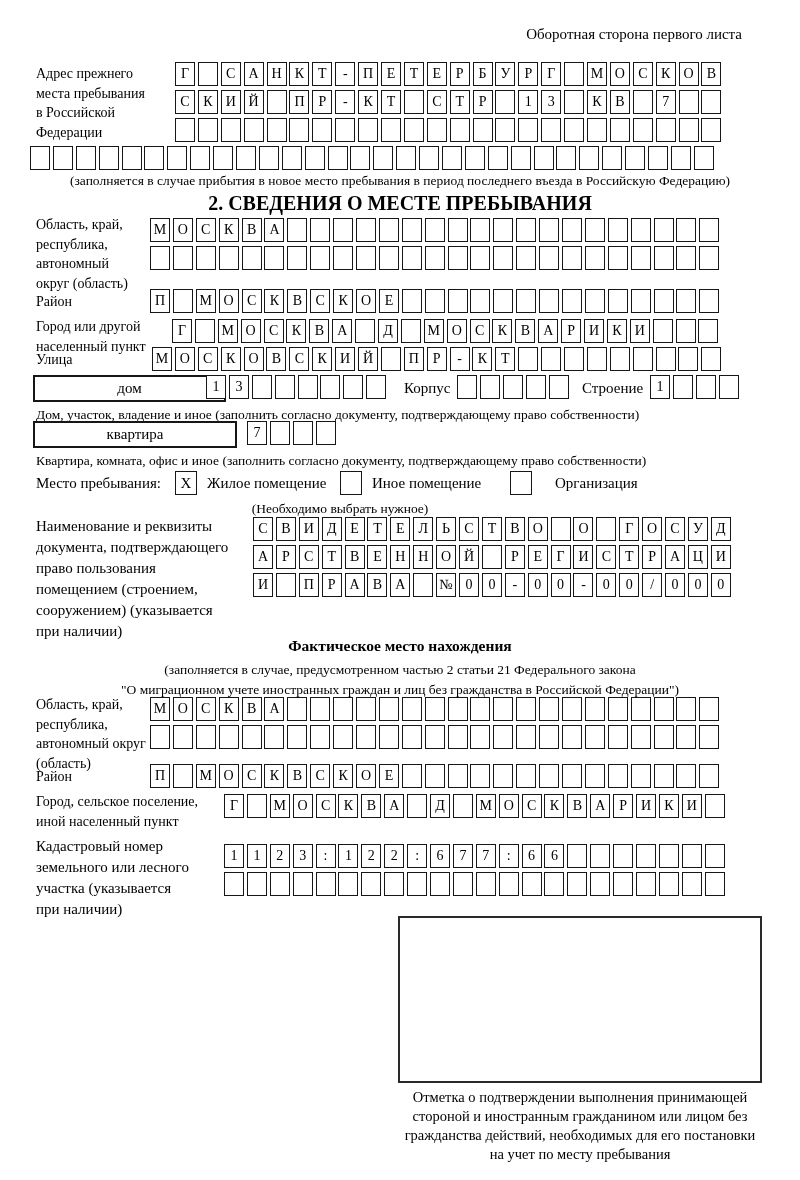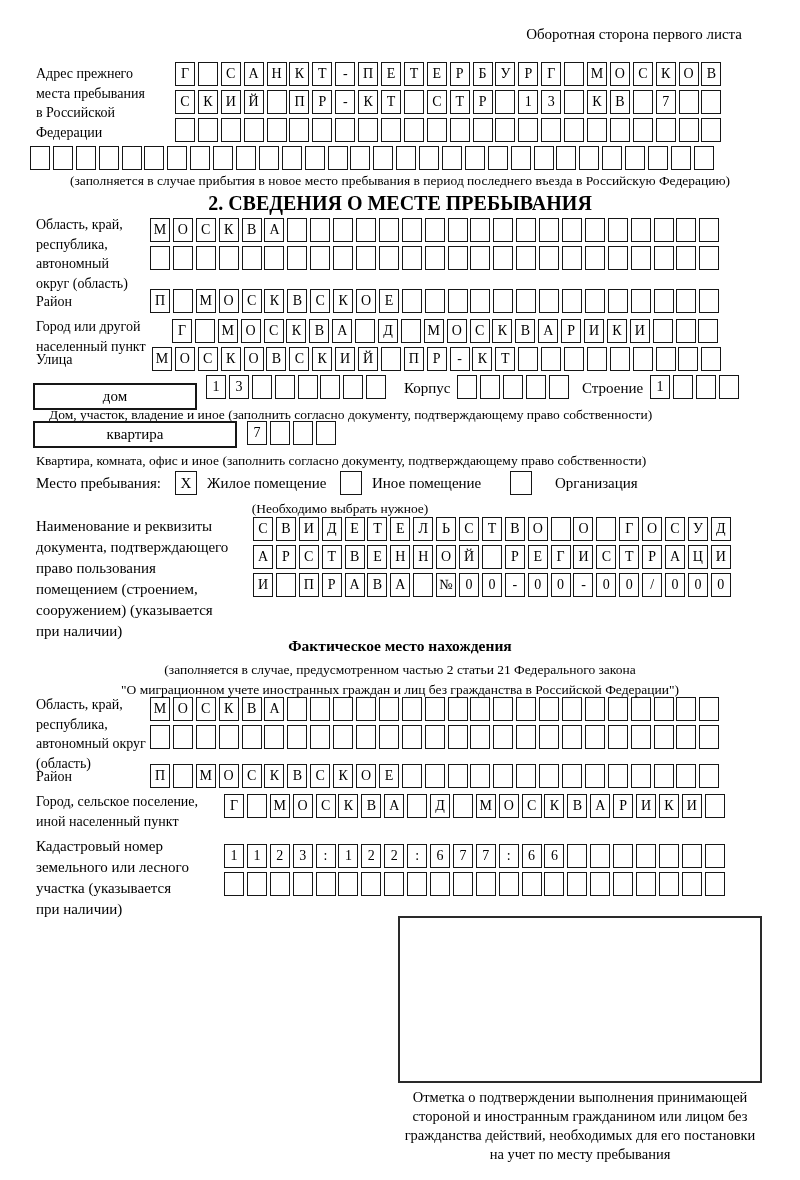--- a/index.html
+++ b/index.html
@@ -60,27 +60,27 @@
 
   <div class="abs lbl" style="left:36px;top:317px;width:145px;">
       <div>Город или другой</div>
       <div>населенный пункт</div>
     </div>
   <div class="abs cellrow" style="left:172px;top:319px;"><span class="cell">Г</span><span class="cell"></span><span class="cell">М</span><span class="cell">О</span><span class="cell">С</span><span class="cell">К</span><span class="cell">В</span><span class="cell">А</span><span class="cell"></span><span class="cell">Д</span><span class="cell"></span><span class="cell">М</span><span class="cell">О</span><span class="cell">С</span><span class="cell">К</span><span class="cell">В</span><span class="cell">А</span><span class="cell">Р</span><span class="cell">И</span><span class="cell">К</span><span class="cell">И</span><span class="cell"></span><span class="cell"></span><span class="cell"></span></div>
 
   <div class="abs lbl" style="left:36px;top:350px;">Улица</div>
   <div class="abs cellrow" style="left:152px;top:347px;"><span class="cell">М</span><span class="cell">О</span><span class="cell">С</span><span class="cell">К</span><span class="cell">О</span><span class="cell">В</span><span class="cell">С</span><span class="cell">К</span><span class="cell">И</span><span class="cell">Й</span><span class="cell"></span><span class="cell">П</span><span class="cell">Р</span><span class="cell">-</span><span class="cell">К</span><span class="cell">Т</span><span class="cell"></span><span class="cell"></span><span class="cell"></span><span class="cell"></span><span class="cell"></span><span class="cell"></span><span class="cell"></span><span class="cell"></span><span class="cell"></span></div>
 
-  <div class="abs labelbox" style="left:33px;top:375px;width:164px;margin-top:8px;">дом</div>
+  <div class="abs labelbox" style="left:33px;top:375px;width:193px;">дом</div>
   <div class="abs cellrow" style="left:206px;top:375px;"><span class="cell">1</span><span class="cell">3</span><span class="cell"></span><span class="cell"></span><span class="cell"></span><span class="cell"></span><span class="cell"></span><span class="cell"></span></div>
   <div class="abs inline-lbl" style="left:404px;top:375px;">Корпус</div>
   <div class="abs cellrow" style="left:457px;top:375px;"><span class="cell"></span><span class="cell"></span><span class="cell"></span><span class="cell"></span><span class="cell"></span></div>
   <div class="abs inline-lbl" style="left:582px;top:375px;">Строение</div>
   <div class="abs cellrow" style="left:650px;top:375px;"><span class="cell">1</span><span class="cell"></span><span class="cell"></span><span class="cell"></span></div>
-  <div class="abs note" style="left:36px;top:406px;margin-left:13px;">Дом, участок, владение и иное (заполнить согласно документу, подтверждающему право собственности)</div>
+  <div class="abs note" style="left:36px;top:406px;">Дом, участок, владение и иное (заполнить согласно документу, подтверждающему право собственности)</div>
 
   <div class="abs labelbox" style="left:33px;top:421px;width:204px;">квартира</div>
   <div class="abs cellrow" style="left:247px;top:421px;"><span class="cell">7</span><span class="cell"></span><span class="cell"></span><span class="cell"></span></div>
   <div class="abs note" style="left:36px;top:452px;">Квартира, комната, офис и иное (заполнить согласно документу, подтверждающему право собственности)</div>
 
   <div class="abs inline-lbl" style="left:36px;top:470px;">Место пребывания:</div>
   <span class="abs checkbox" style="left:175px;top:471px;">X</span>
   <div class="abs inline-lbl" style="left:207px;top:470px;">Жилое помещение</div>
   <span class="abs checkbox" style="left:340px;top:471px;"></span>
   <div class="abs inline-lbl" style="left:372px;top:470px;">Иное помещение</div>

